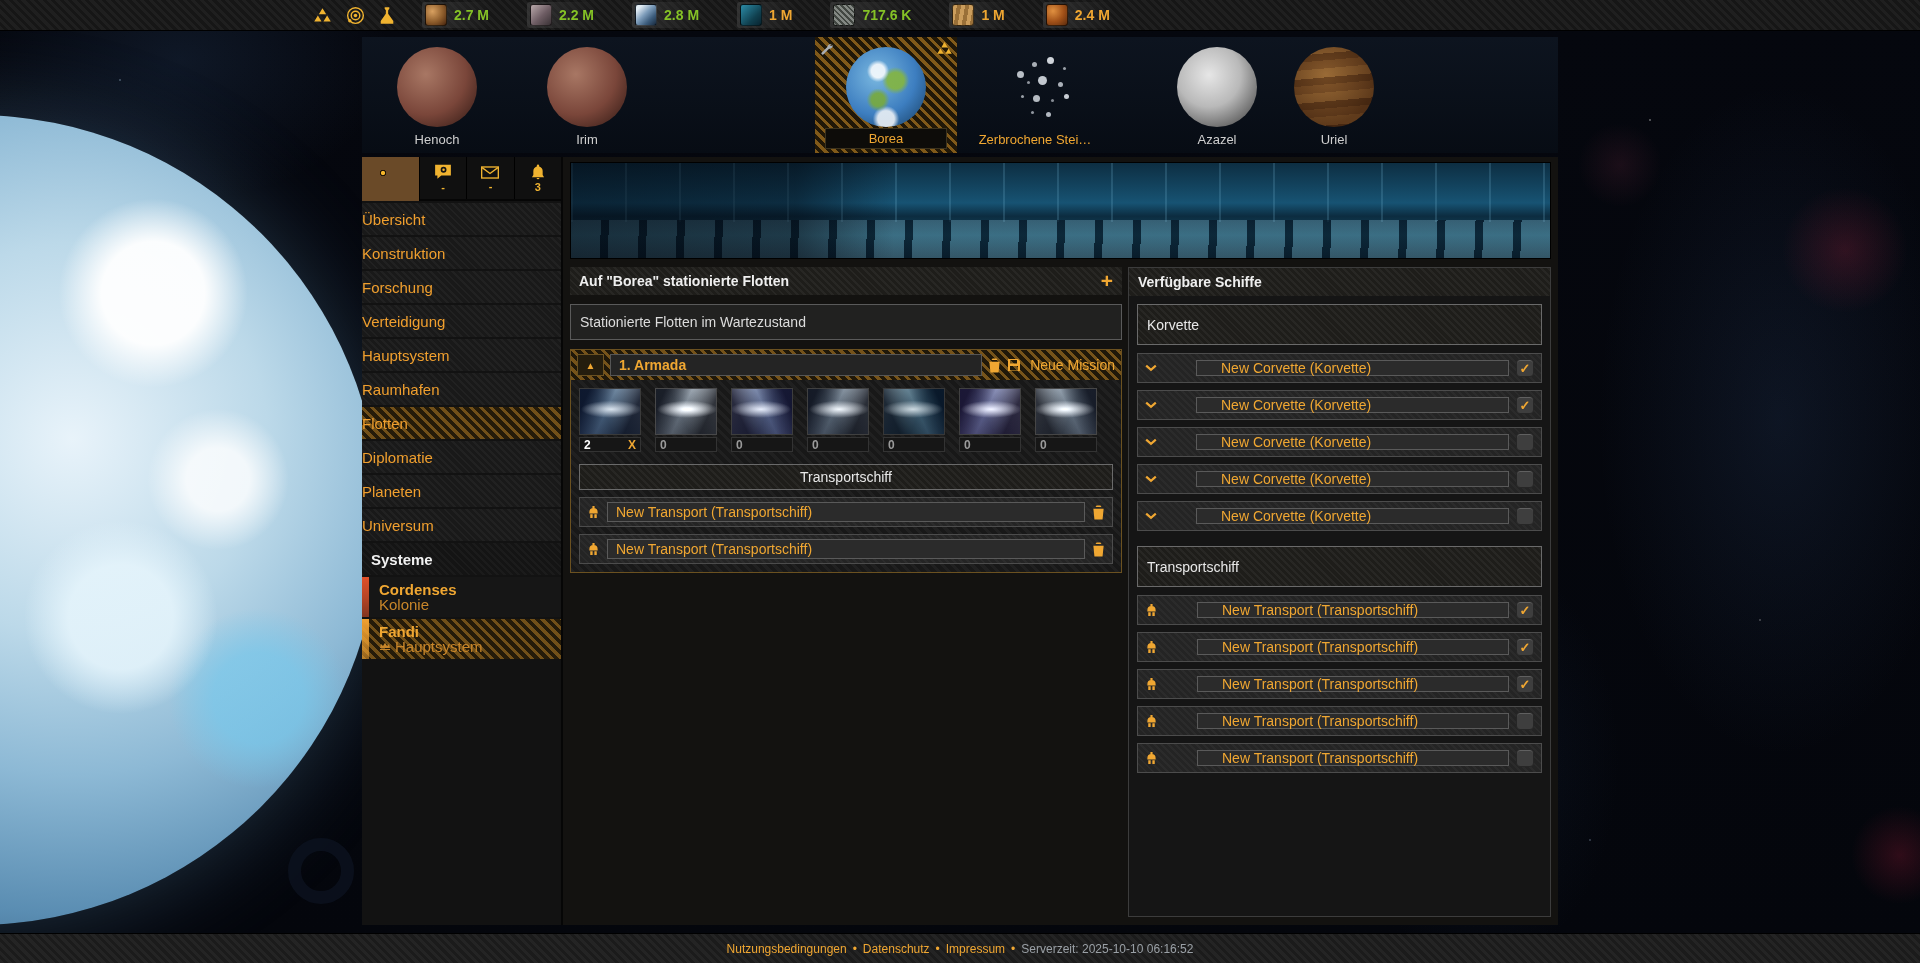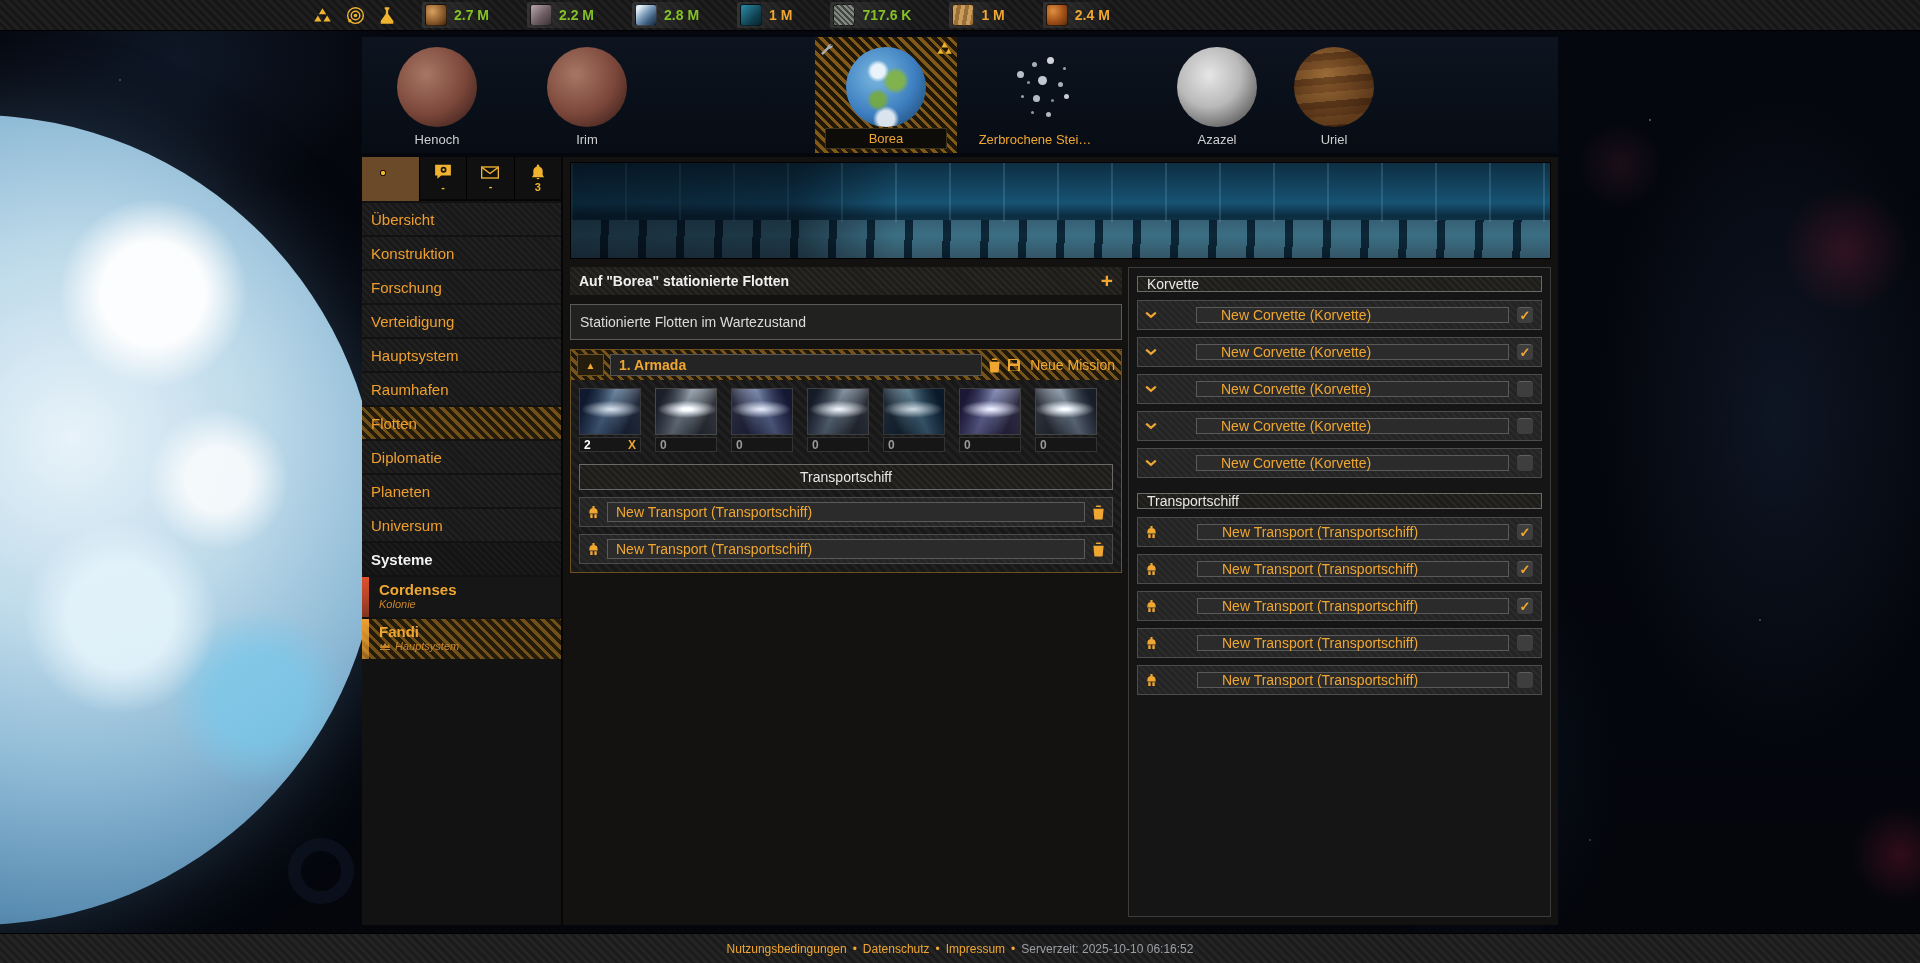--- a/index.html
+++ b/index.html
@@ -96,35 +96,35 @@
     background:
       radial-gradient(circle 5px at 21px 16px, #f5b52a 0 40%, #201505 45% 60%, #6a4a28 65%),
       radial-gradient(circle 5px at 38px 16px, #f5b52a 0 40%, #201505 45% 60%, #6a4a28 65%),
       radial-gradient(circle at 50% 85%, #2c1d10, transparent 60%),
       linear-gradient(160deg,#7c5a36,#5a3e24 55%,#33200f); }
   .comm-cell { flex:1; display:flex; flex-direction:column; align-items:center; justify-content:center;
     gap:2px; border-right:1px solid #000; background:#101010; cursor:pointer; }
   .comm-cell:last-child { border-right:none; }
   .comm-count { font-size:11px; font-weight:bold; color:#f0b330; line-height:10px; }
   #menu { margin-top:2px; }
-  .mitem { height:32px; margin-bottom:2px; display:flex; align-items:center; padding-left:9px;
+  .mitem { height:32px; margin-bottom:2px; display:flex; align-items:center; 
     font-size:15px; color:#f09f2e; cursor:pointer; background-color:#191919;
     background-image:repeating-linear-gradient(45deg, rgba(255,255,255,.035) 0 2px, rgba(0,0,0,0) 2px 5px); }
   .mitem.sel { background-color:#2a1f0b;
     background-image:repeating-linear-gradient(45deg, rgba(201,140,42,.45) 0 3px, rgba(25,18,6,.3) 3px 7px); }
   .mhead { height:32px; margin-bottom:2px; display:flex; align-items:center; padding-left:9px;
     font-size:15px; font-weight:bold; color:#f2f2f2; background-color:#141414;
     background-image:repeating-linear-gradient(45deg, rgba(255,255,255,.03) 0 2px, rgba(0,0,0,0) 2px 5px); }
   .sys { height:40px; margin-bottom:2px; display:flex; cursor:pointer; background:#161616; }
   .sys.sel { background-color:#2a1f0b;
     background-image:repeating-linear-gradient(45deg, rgba(201,140,42,.45) 0 3px, rgba(25,18,6,.3) 3px 7px); }
   .sys-bar { width:7px; height:100%; }
   .sys-body { padding:4px 0 0 10px; }
   .sys-name { font-size:15px; font-weight:bold; color:#f0a732; line-height:17px; }
-  .sys-sub { font-size:11px; color:#c8862a; display:flex; align-items:center; gap:4px; line-height:13px;font-style:italic; }
+  .sys-sub { font-size:15px; color:#c8862a; display:flex; align-items:center; gap:4px; line-height:13px; }
 
   
   #main { position:absolute; left:563px; top:157px; width:995px; height:768px;
     background:#131210; padding:5px 7px; }
   #banner { height:97px; border:1px solid #000;
     background-image:
       linear-gradient(90deg, rgba(2,6,14,.6) 0%, rgba(2,6,14,.5) 23%, rgba(10,40,60,0) 33%),
       repeating-linear-gradient(92deg, rgba(160,215,235,.28) 0 30px, rgba(8,24,38,.65) 30px 38px),
       repeating-linear-gradient(90deg, rgba(120,185,215,.2) 0 2px, rgba(0,0,0,0) 2px 54px),
       linear-gradient(180deg, #0d2e42 0%, #175373 42%, #0c2c40 56%, #14465c 76%, #0a2434 100%);
@@ -170,21 +170,21 @@
   #transport-title { height:26px; margin-top:12px; display:flex; align-items:center; justify-content:center;
     font-size:14px; color:#e8e8e8; border:1px solid #6a6a6a; }
   .frow { height:30px; margin-top:7px; display:flex; align-items:center; gap:7px; padding:0 7px;
     border:1px solid #4c4c4c; background-color:#242424;
     background-image:repeating-linear-gradient(45deg, rgba(255,255,255,.03) 0 2px, rgba(0,0,0,0) 2px 5px); }
   .frow .inset { flex:1; height:20px; display:flex; align-items:center; padding:0 8px;
     background:#2b2b2b; border:1px solid #5a5a5a; color:#f0a732; font-size:14px; }
 
   
   #avail-body { padding:8px; }
-  .grp-title { height:16px; display:flex; align-items:center; padding:0 9px; font-size:14px;
+  .grp-title { height:41px; display:flex; align-items:center; padding:0 9px; font-size:14px;
     color:#e8e8e8; border:1px solid #6a6a6a; margin-bottom:8px; }
   .arow { height:30px; margin-bottom:7px; display:flex; align-items:center; gap:7px; padding:0 7px;
     border:1px solid #4c4c4c; background-color:#242424;
     background-image:repeating-linear-gradient(45deg, rgba(255,255,255,.03) 0 2px, rgba(0,0,0,0) 2px 5px); }
   .arow .inset { flex:1; height:16px; display:flex; align-items:center; padding:0 24px;
     background:#2b2b2b; border:1px solid #5a5a5a; color:#f0a732; font-size:14px;margin-left:32px; }
   .cb { width:18px; height:18px; border-radius:4px; background:#3e3e3e; border:1px solid #262626;
     box-shadow:inset 0 1px 0 rgba(255,255,255,.18); display:flex; align-items:center; justify-content:center;
     color:#f0a732; font-size:13px; font-weight:bold; cursor:pointer; }
   .grp-gap { height:8px; }
@@ -468,20 +468,23 @@
                   <svg width="13" height="15" viewBox="0 0 12 14">
                     <path d="M1.2 3.4h9.6L9.8 13.6H2.2zM4.2 .4h3.6l1 1.4H3.2z" fill="#f0a732"></path>
                   </svg>
                 </span>
      </div>
             </div>
         </div>
       </div>
     </div>
     <div id="col-right">
+      <div class="sec-head str-soft">
+        <span>Verfügbare Schiffe</span>
+      </div>
       <div id="avail-body">
           <div class="grp-title str-soft">Korvette</div>
           <div class="arow">
          <span class="icon">
               <svg width="12" height="8" viewBox="0 0 10 6">
                 <polyline points="1,1 5,4.6 9,1" stroke="#f0a732" stroke-width="1.8" fill="none"></polyline>
               </svg>
             </span>
          <span class="inset">New Corvette (Korvette)</span>
          <span class="cb">✓</span>

